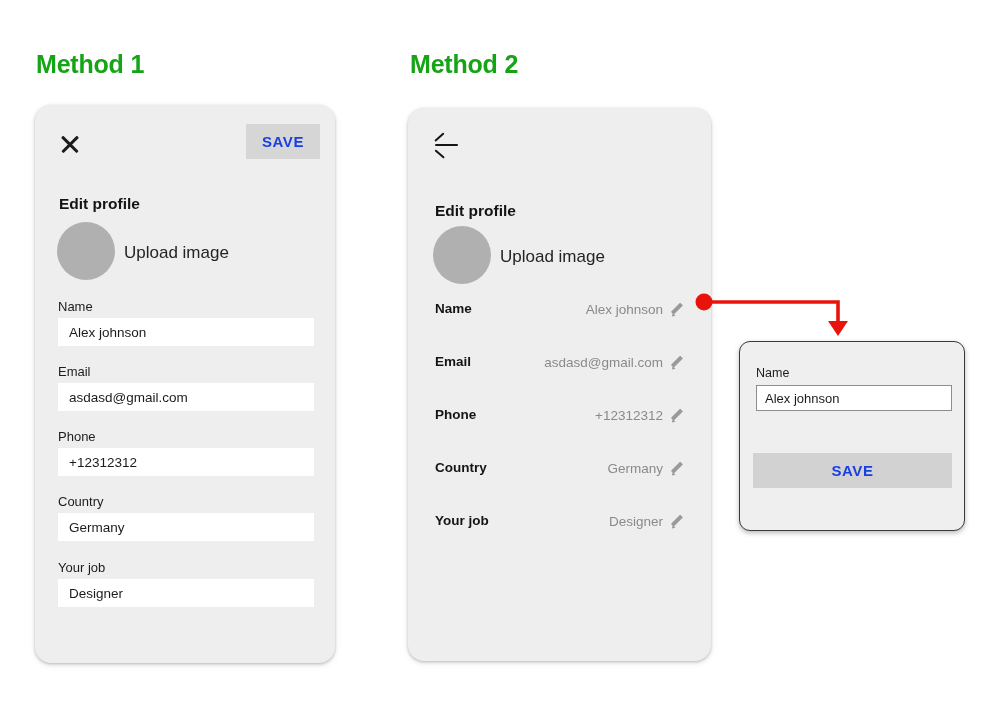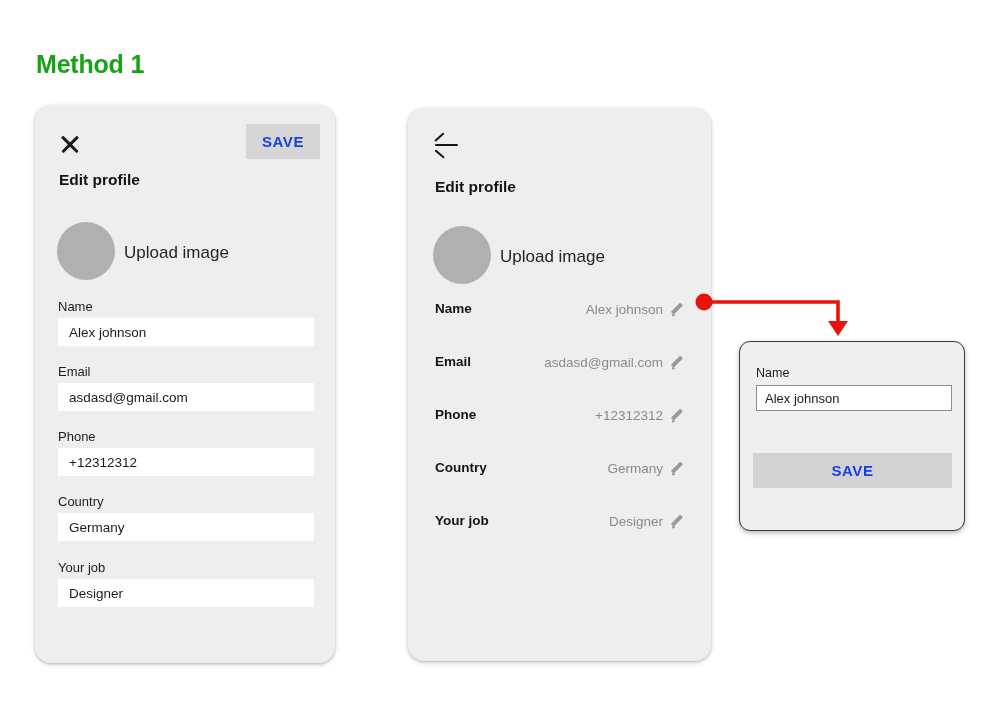--- a/index.html
+++ b/index.html
@@ -112,20 +112,21 @@
   }
   .back-icon .head-a { top: 6px;  transform: rotate(-41deg); transform-origin: left center; }
   .back-icon .head-b { top: 15px; transform: rotate(41deg);  transform-origin: left center; }
 
   .card-heading {
     position: absolute;
     font-size: 15.5px;
     font-weight: bold;
     color: #141414;
     white-space: nowrap;
+    margin-top: 24px;
   }
   #card1-heading { left: 24px; top: 66px; }
   #card2-heading { left: 27px; top: 70px; }
 
   
   .avatar {
     position: absolute;
     width: 58px;
     height: 58px;
     border-radius: 50%;
@@ -304,20 +305,21 @@
       <span class="field-label">Country</span>
       <input class="field-input" type="text" value="Germany" style="">
     </div>
 
     <div class="field-group" style="top:455px">
       <span class="field-label">Your job</span>
       <input class="field-input" type="text" value="Designer" style="">
     </div>
   </div>
 
+  <div class="section-title" id="method2-title">Method 2</div>
 
   <div class="phone-card" id="card-method2">
 
     <div class="back-icon">
       <span class="shaft"></span>
         <span class="head-a"></span>
         <span class="head-b"></span>
     </div>
 
     <div class="card-heading" id="card2-heading">Edit profile</div>

